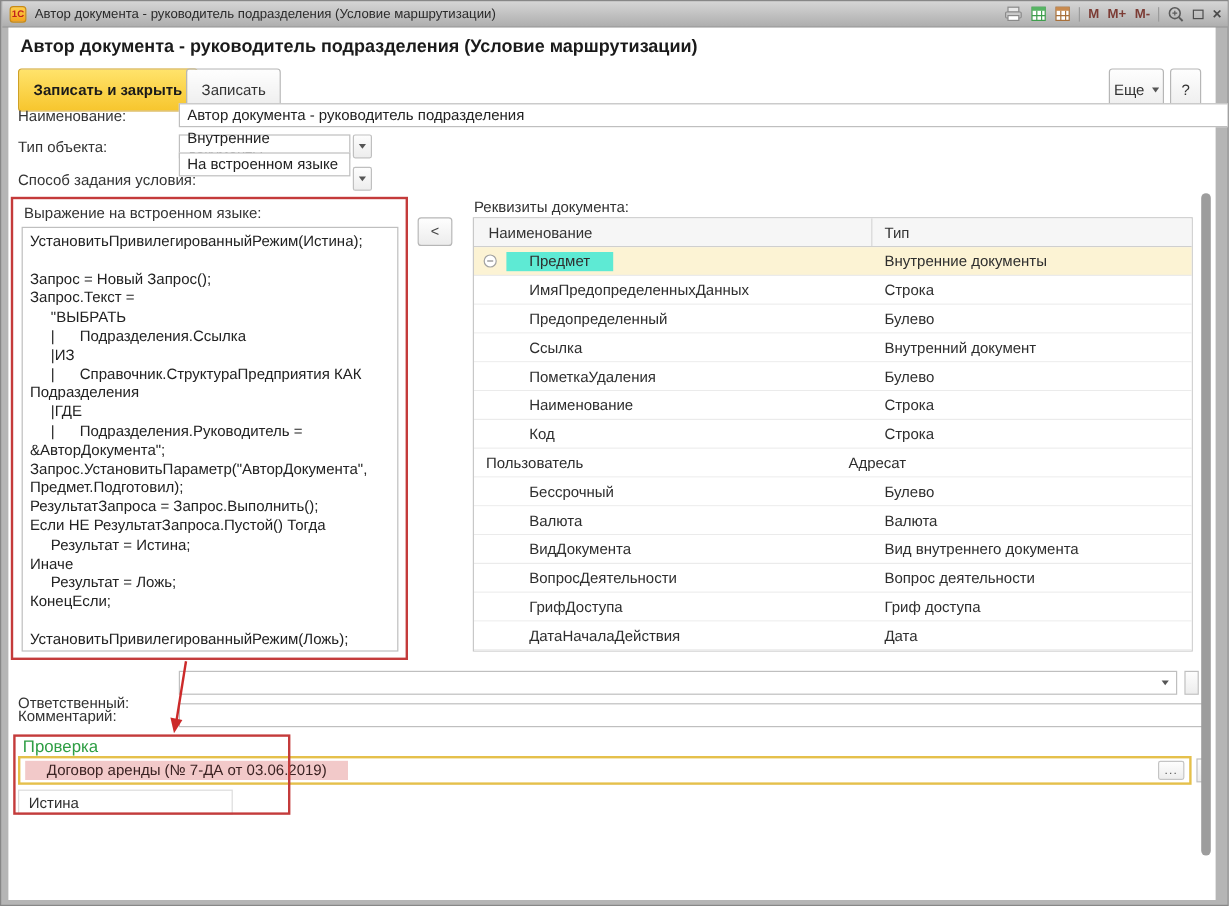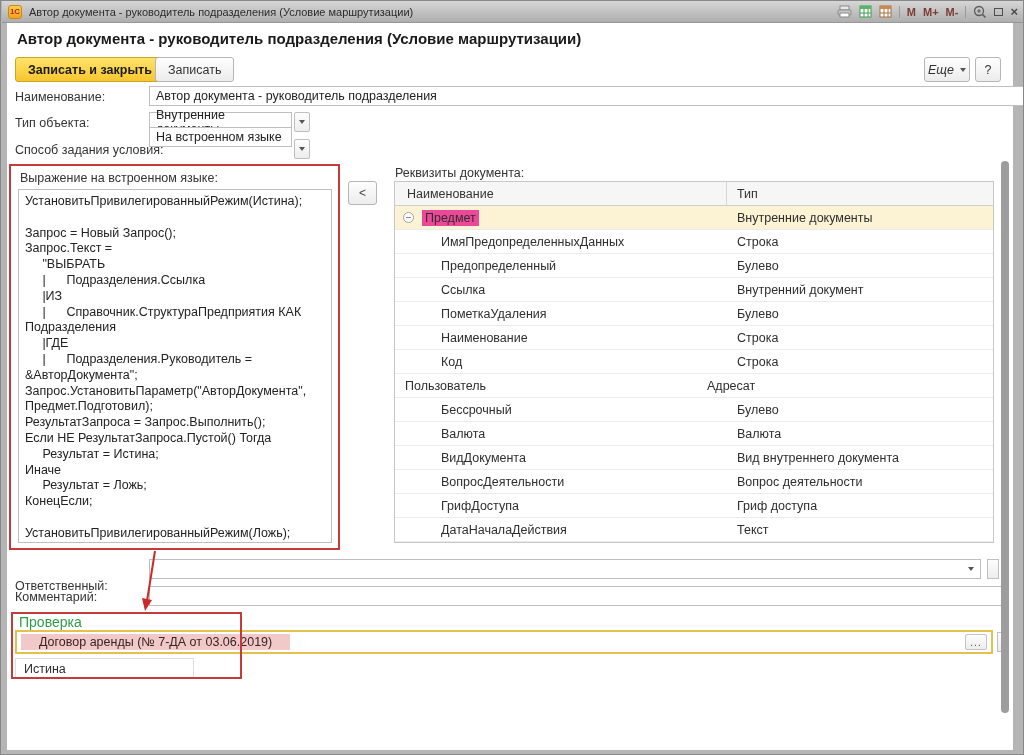--- a/index.html
+++ b/index.html
@@ -15,21 +15,21 @@
   .tb-sep { width:1px; height:12px; background:#9b9b9b; }
   .mbtn { font-size:11px; font-weight:bold; color:#7c3c35; cursor:default; }
   .shape-btn { display:flex; align-items:center; justify-content:center; }
   .max-box { width:9px; height:8px; border:1px solid #4e4e4e; }
   .close-x { font-size:13px; font-weight:bold; color:#4a4a4a; line-height:10px; }
 
   .content { position:absolute; left:6px; top:22px; width:1006px; height:727px; background:#ffffff; }
 
   .page-title { position:absolute; left:10px; top:7px; font-size:15px; font-weight:bold; color:#1a1a1a; }
 
-  .btn { position:absolute; height:25px; border:1px solid #b6b6b6; border-radius:3px;
+  .btn { position:absolute; height:36px; border:1px solid #b6b6b6; border-radius:3px;
     background:linear-gradient(#fefefe,#ececec); font-size:12.5px; color:#333;
     display:flex; align-items:center; justify-content:center; padding:0 12px; cursor:default; }
   .btn-primary { background:linear-gradient(#ffe36b,#f7c62e); border:1px solid #cfa124; font-weight:bold; color:#1a1a1a; }
   .caret-down { width:0; height:0; border-left:3.5px solid transparent; border-right:3.5px solid transparent; border-top:4px solid #555; margin-left:6px; }
 
   .field-label { position:absolute; font-size:12.5px; color:#333; }
   .tinput { position:absolute; height:20px; border:1px solid #bfbfbf; font-size:12.5px; color:#222;
     padding:0 6px; font-family:"Liberation Sans","DejaVu Sans",sans-serif; background:#fff; }
   .combo { position:absolute; height:20px; border:1px solid #bfbfbf; background:#fff;
     font-size:12.5px; color:#222; display:flex; align-items:center; padding:0 6px; }
@@ -51,21 +51,21 @@
   .th-name { width:332px; padding-left:12px; border-right:1px solid #d6d6d6; }
   .th-type { flex:1; padding-left:10px; }
   .trow { display:flex; height:24px; border-bottom:1px solid #ebebeb; background:#fff; }
   .trow.selected { background:#fcf3d4; }
   .tcell { font-size:12.5px; color:#2e2e2e; display:flex; align-items:center; }
   .name-cell { width:332px; padding-left:8px; }
   .name-cell.child { padding-left:46px; }
   .type-cell { flex:1; padding-left:10px; }
   .expander { width:11px; height:11px; border:1px solid #a3a3a3; border-radius:50%; position:relative; margin-right:8px; flex:none; background:#fff;}
   .expander::after { content:""; position:absolute; left:2px; right:2px; top:4px; height:1px; background:#8a8a8a; }
-  .trow.selected .name-text { background:#ec4899; padding:1px 3px; }
+  .trow.selected .name-text { background:#5eead4; padding:1px 19px; }
 
   .sliver-btn { position:absolute; width:12px; height:20px; border:1px solid #bfbfbf; background:linear-gradient(#fdfdfd,#ededed); }
 
   .check-rect { left:4px; top:589px; width:231px; height:67px; z-index:5; }
   .check-title { position:absolute; left:12px; top:591px; font-size:14px; color:#2e9e44; }
   .check-field { position:absolute; left:8px; top:607px; width:978px; height:24px; border:2px solid #e5c04b;
     background:#fff; display:flex; align-items:center; padding:0 4px; }
   .check-value { font-size:12.5px; color:#3a2222; background:#f2c9c9; padding:1px 18px; }
   .dots-btn { position:absolute; right:4px; top:2px; width:22px; height:16px; border:1px solid #c4c4c4; border-radius:2px;
     background:linear-gradient(#fdfdfd,#ededed); font-size:10px; color:#555; display:flex; align-items:center; justify-content:center; letter-spacing:1px;}
@@ -131,21 +131,21 @@
       <span class="shape-btn close-x">×</span>
     </div>
   </div>
 
   <div class="content">
 
     <div class="page-title">Автор документа - руководитель подразделения (Условие маршрутизации)</div>
 
     <button class="btn btn-primary" style="left:8px; top:34px;">Записать и закрыть</button>
     <button class="btn" style="left:148px; top:34px;">Записать</button>
-    <button class="btn" style="left:917px; top:34px; width:46px; padding:0 18px;font-style:italic;">
+    <button class="btn" style="left:917px; top:34px; width:46px; padding:0 18px;">
       <span>Еще</span>
       <span class="caret-down"></span>
     </button>
     <button class="btn" style="left:968px; top:34px; width:26px; padding:0;">?</button>
 
     <div class="field-label" style="left:8px; top:67px;">Наименование:</div>
     <input class="tinput" style="left: 142px; top: 63px; width: 1010px;" value="Автор документа - руководитель подразделения">
 
     <div class="field-label" style="left:8px; top:93px;">Тип объекта:</div>
     <div class="combo" style="left:142px; top:89px; width:143px;">Внутренние документы</div>
@@ -284,21 +284,21 @@
 
       <span class="name-text">ГрифДоступа</span>
     </div>
     <div class="tcell type-cell">Гриф доступа</div>
   </div>
           <div class="trow">
     <div class="tcell name-cell child">
 
       <span class="name-text">ДатаНачалаДействия</span>
     </div>
-    <div class="tcell type-cell">Текст</div>
+    <div class="tcell type-cell">Дата</div>
   </div>
         </div>
     </div>
 
     <div class="field-label" style="left:8px; top:540px;margin-top:16px;">Ответственный:</div>
     <div class="combo" style="left:142px; top:536px; width:832px;">
       <span style="flex:1;"></span>
       <span class="caret-down" style="margin:0;"></span>
     </div>
     <div class="sliver-btn" style="left:980px; top:536px;"></div>

